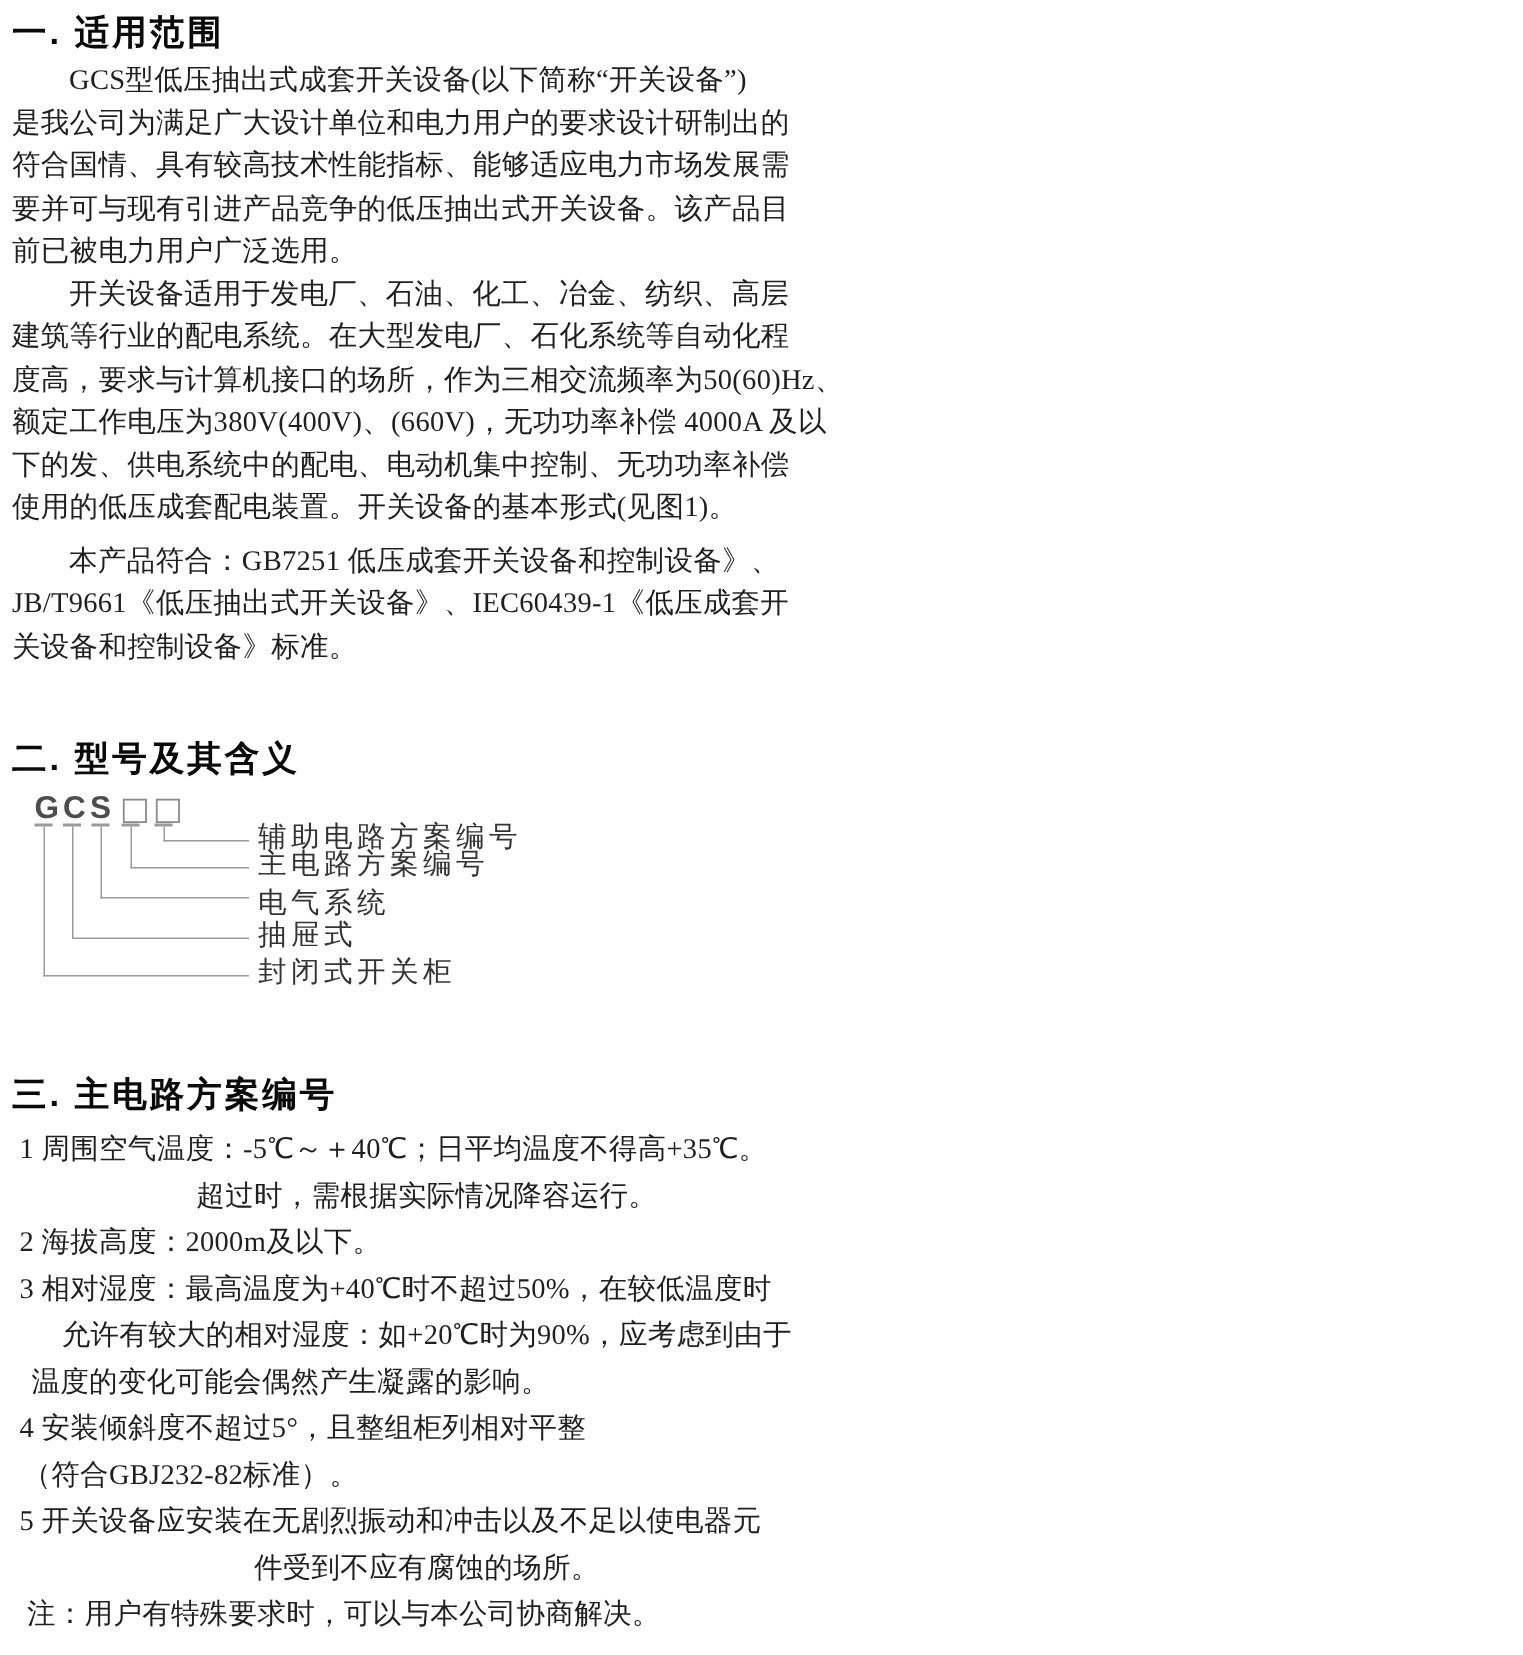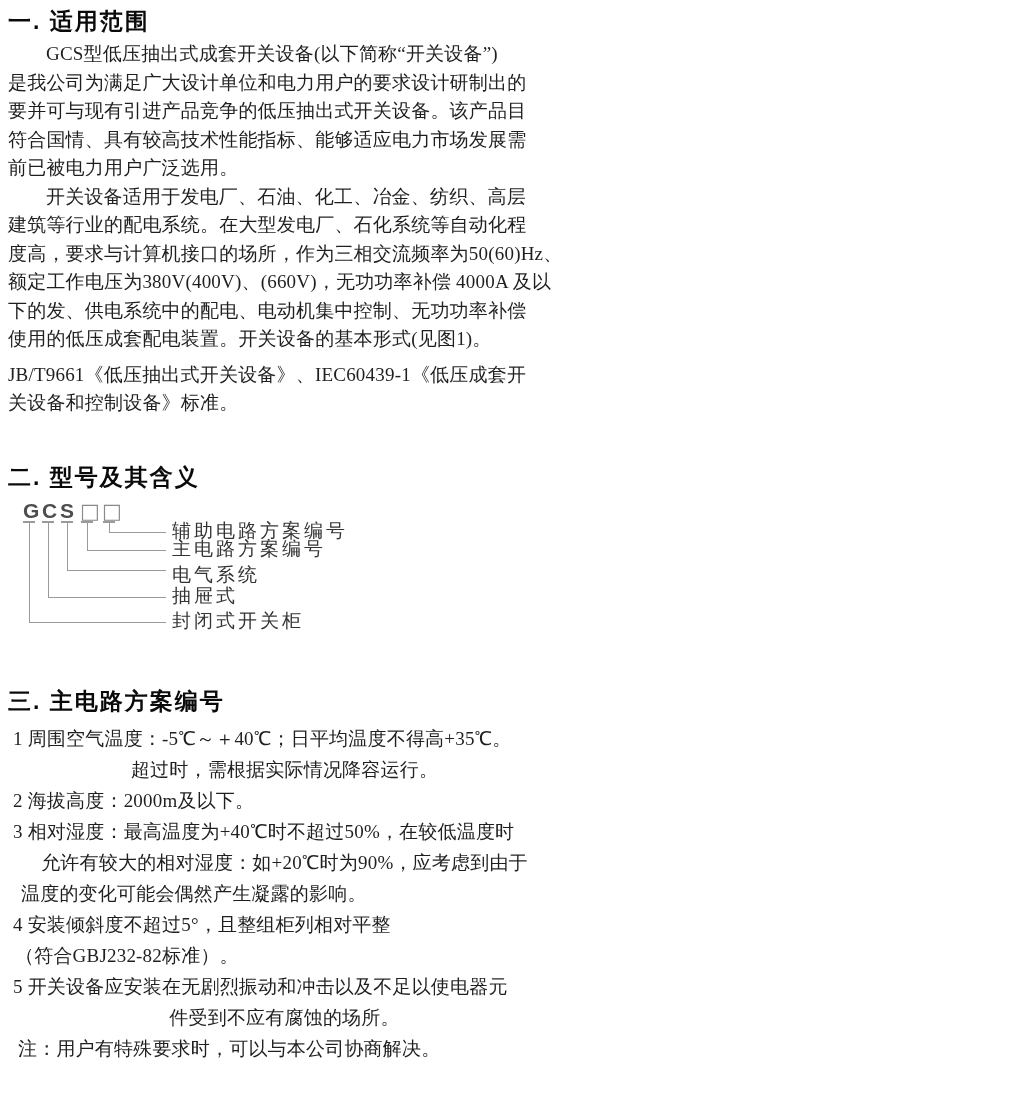--- a/index.html
+++ b/index.html
@@ -103,35 +103,36 @@
 <body>
 
 <div class="page">
   <div class="col">
 
     <h2 class="hd hd1">一. 适用范围</h2>
 
     <div class="para para1">
       <div class="ln ind">GCS型低压抽出式成套开关设备(以下简称“开关设备”)</div>
       <div class="ln">是我公司为满足广大设计单位和电力用户的要求设计研制出的</div>
+      <div class="ln">符合国情、具有较高技术性能指标、能够适应电力市场发展需</div>
       <div class="ln">要并可与现有引进产品竞争的低压抽出式开关设备。该产品目</div>
-      <div class="ln">符合国情、具有较高技术性能指标、能够适应电力市场发展需</div>
       <div class="ln">前已被电力用户广泛选用。</div>
     </div>
 
     <div class="para">
       <div class="ln ind">开关设备适用于发电厂、石油、化工、冶金、纺织、高层</div>
       <div class="ln">建筑等行业的配电系统。在大型发电厂、石化系统等自动化程</div>
       <div class="ln">度高，要求与计算机接口的场所，作为三相交流频率为50(60)Hz、</div>
       <div class="ln">额定工作电压为380V(400V)、(660V)，无功功率补偿 4000A 及以</div>
       <div class="ln">下的发、供电系统中的配电、电动机集中控制、无功功率补偿</div>
       <div class="ln">使用的低压成套配电装置。开关设备的基本形式(见图1)。</div>
     </div>
 
     <div class="para para3">
+      <div class="ln ind">本产品符合：GB7251 低压成套开关设备和控制设备》、</div>
       <div class="ln">JB/T9661《低压抽出式开关设备》、IEC60439-1《低压成套开</div>
       <div class="ln">关设备和控制设备》标准。</div>
     </div>
 
     <h2 class="hd hd2">二. 型号及其含义</h2>
 
     <div class="diagram">
 
       <span class="mletter" style="left:15px">G</span>
       <span class="mletter" style="left:34px">C</span>

